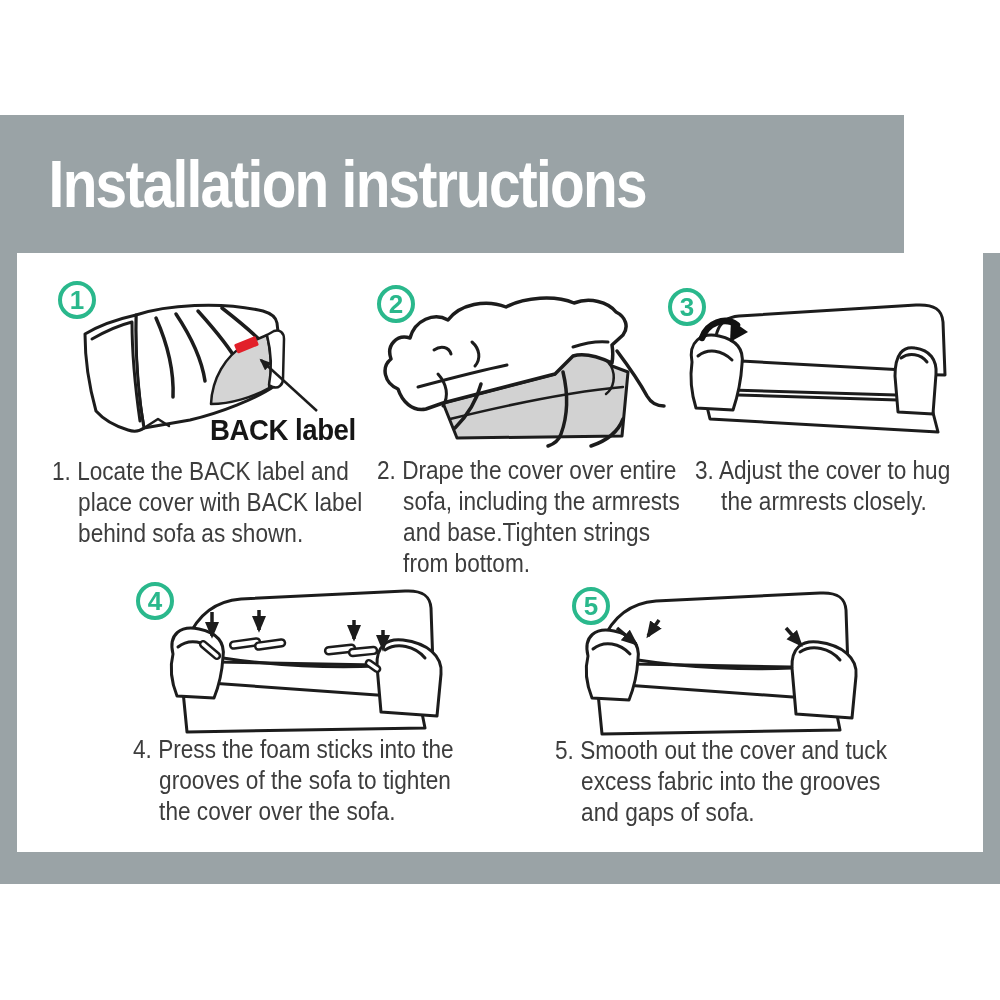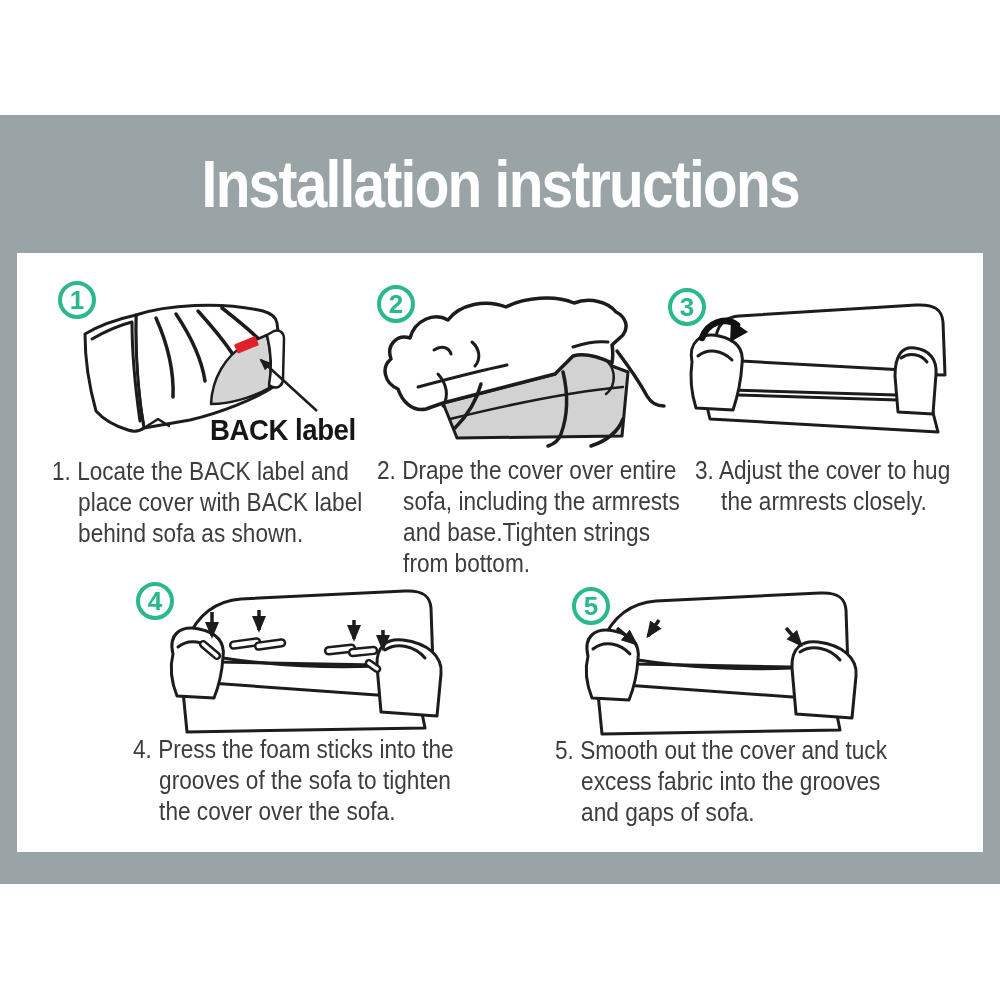--- a/index.html
+++ b/index.html
@@ -1,22 +1,22 @@
 <!DOCTYPE html>
 <html><head>
 <meta charset="utf-8">
 <style>
   html,body { margin:0; padding:0; background:#ffffff; }
   .canvas {
     position:relative; width:1000px; height:1000px; background:#ffffff;
     font-family:"Liberation Sans", sans-serif; overflow:hidden;
   }
   
-  .band-top    { position:absolute; left:0; top:115px; width:1000px; height:138px; background:#9aa3a6;
-                 display:flex; align-items:center; justify-content:center; }
+  .band-top    { position:absolute; left:0; top:115px; width:904px; height:138px; background:#9aa3a6;
+                 display:flex; align-items:center; }
   .band-bottom { position:absolute; left:0; top:852px; width:1000px; height:32px; background:#9aa3a6; }
   .band-left   { position:absolute; left:0; top:253px; width:17px; height:599px; background:#9aa3a6; }
   .band-right  { position:absolute; left:983px; top:253px; width:17px; height:599px; background:#9aa3a6; }
 
   .title {
     color:#ffffff; font-size:66px; font-weight:700; letter-spacing:-2px;
     transform:scaleX(0.86); white-space:nowrap;
   }
 
   

